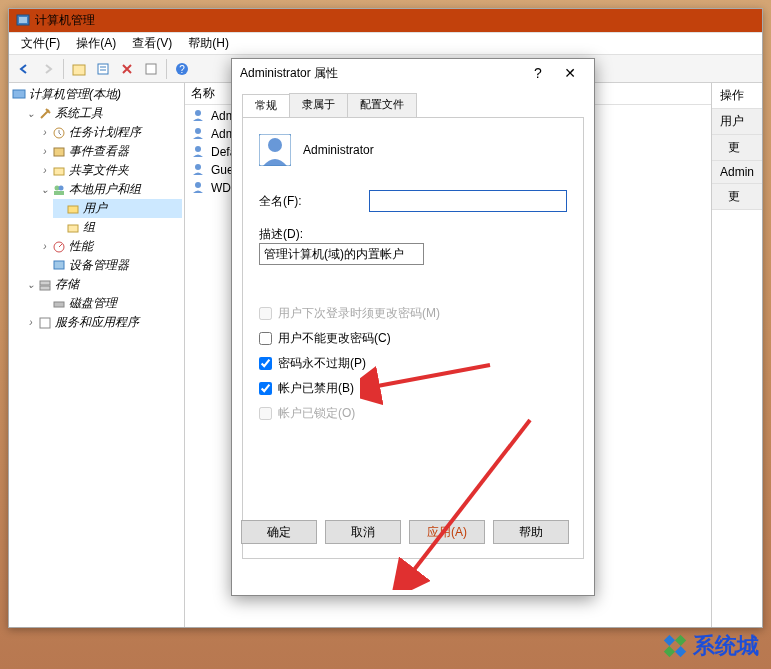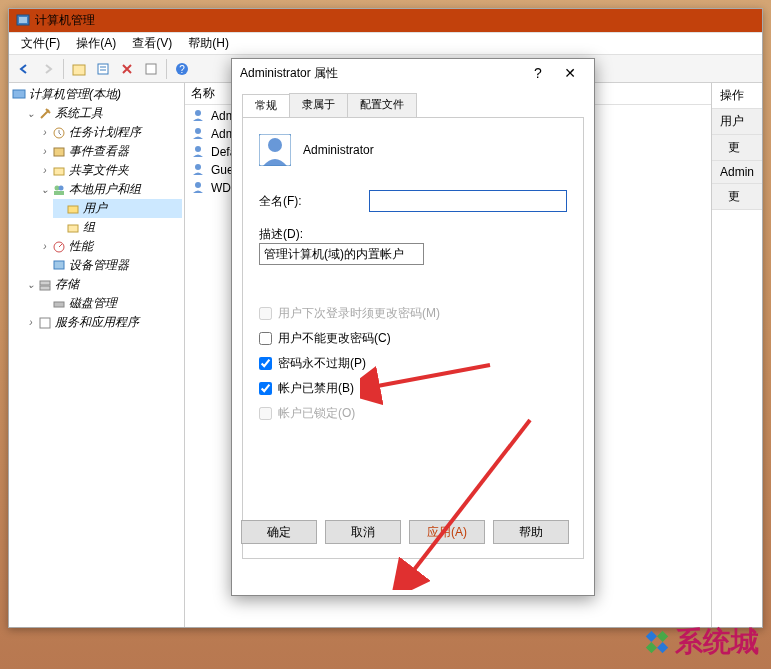--- a/index.html
+++ b/index.html
@@ -54,21 +54,21 @@
 .checkbox-row.disabled { color: #aaa; }
 
 .dialog-buttons { position: absolute; bottom: 14px; right: 14px; display: flex; gap: 8px; }
 .dlg-btn { width: 76px; height: 24px; font-size: 12px; border: 1px solid #adadad; background: #e1e1e1; cursor: pointer; }
 .dlg-btn.disabled { color: #c2410c; }
 
 
 .arrow { position: absolute; z-index: 20; pointer-events: none; }
 
 
-.watermark { position: absolute; right: 12px; bottom: 8px; display: flex; align-items: center; gap: 6px; font-size: 28px; font-weight: bold; color: #be185d; }
+.watermark { position: absolute; right: 12px; bottom: 8px; display: flex; align-items: center; gap: 6px; font-size: 22px; font-weight: bold; color: #1d4ed8; }
 .wm-logo { width: 24px; height: 24px; transform: rotate(45deg); }
 </style>
 </head>
 <body>
 
 <div class="main-window">
   <div class="titlebar">
     <span class="titlebar-icon">
       <svg width="16" height="16">
           <rect x="2" y="2" width="12" height="10" fill="#4080c0" stroke="#205080"></rect>

